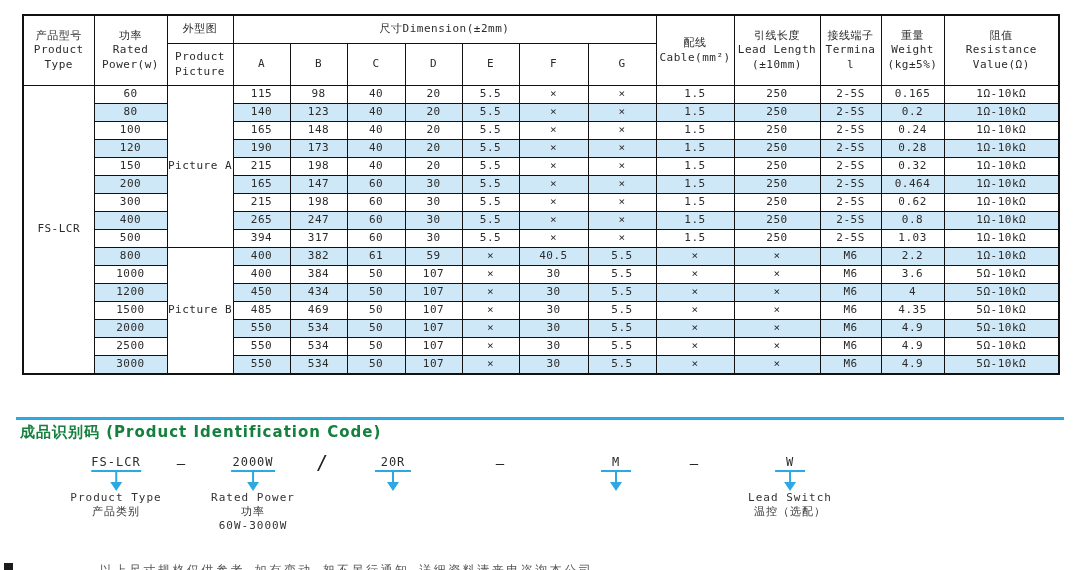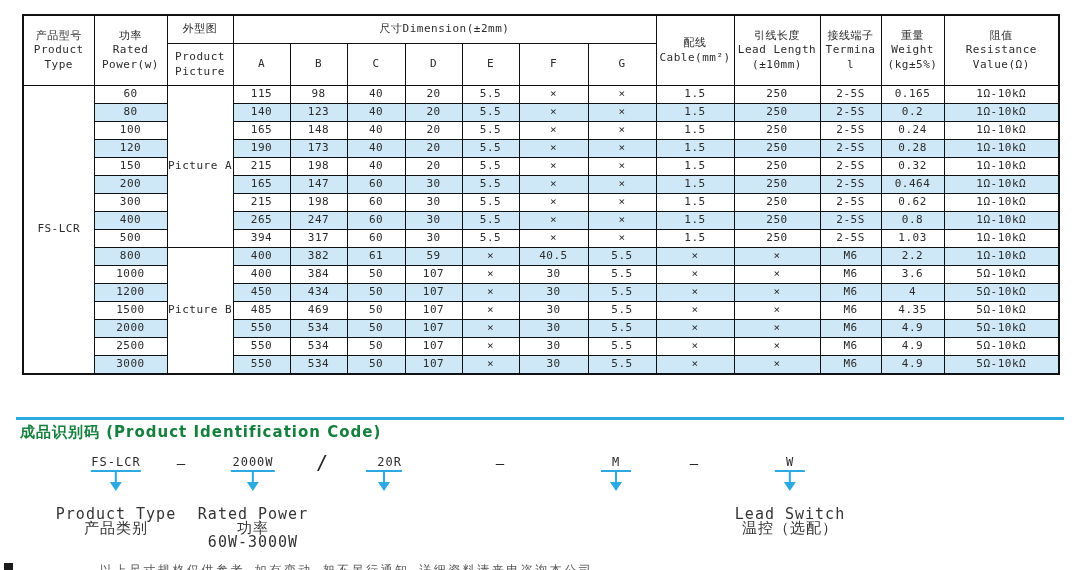--- a/index.html
+++ b/index.html
@@ -53,21 +53,21 @@
   .code-item .code{font-size:12px;letter-spacing:1px;color:#2b2b2b;display:block;line-height:14px;}
   .code-item .underline{height:2px;margin:1px auto 0 auto;}
   .code-item .stem{width:2px;height:10px;margin:0 auto;}
   .code-item .arrowhead{
     width:0;height:0;margin:0 auto;
     border-left:6px solid transparent;
     border-right:6px solid transparent;
     border-top:9px solid transparent;
   }
   .code-item .arrow-label{
-    margin-top:16px;font-size:15px;letter-spacing:1px;
+    margin-top:0;font-size:11px;letter-spacing:1px;
     white-space:pre-line;line-height:14px;color:#333;
   }
   .code-sep{
     position:absolute;top:455px;transform:translateX(-50%);
     font-size:14px;color:#222;letter-spacing:0;
   }
   .code-sep.slash{font-size:20px;top:450px;}
   
   .bottom-mark{position:absolute;left:4px;top:563px;width:9px;height:9px;background:#1c1c1c;}
   .bottom-clip{
@@ -397,21 +397,21 @@
     <div class="code-item" style="left: 253px;">
       <span class="code">2000W</span>
       <div class="underline" style="width: 44px; background: rgb(45, 169, 225);"></div>
       <div class="stem" style="background: rgb(45, 169, 225);"></div>
       <div class="arrowhead" style="border-top-color: rgb(45, 169, 225);"></div>
       <div class="arrow-label">Rated Power
 功率
 60W-3000W</div>
     </div>
     <div class="code-sep slash" style="left: 322px;">/</div>
-    <div class="code-item" style="left: 384px; text-align: right;">
+    <div class="code-item" style="left: 393px;">
       <span class="code">20R</span>
       <div class="underline" style="width: 36px; background: rgb(45, 169, 225);"></div>
       <div class="stem" style="background: rgb(45, 169, 225);"></div>
       <div class="arrowhead" style="border-top-color: rgb(45, 169, 225);"></div>
     </div>
     <div class="code-sep" style="left: 500px;">—</div>
     <div class="code-item" style="left: 616px;">
       <span class="code">M</span>
       <div class="underline" style="width: 30px; background: rgb(45, 169, 225);"></div>
       <div class="stem" style="background: rgb(45, 169, 225);"></div>

